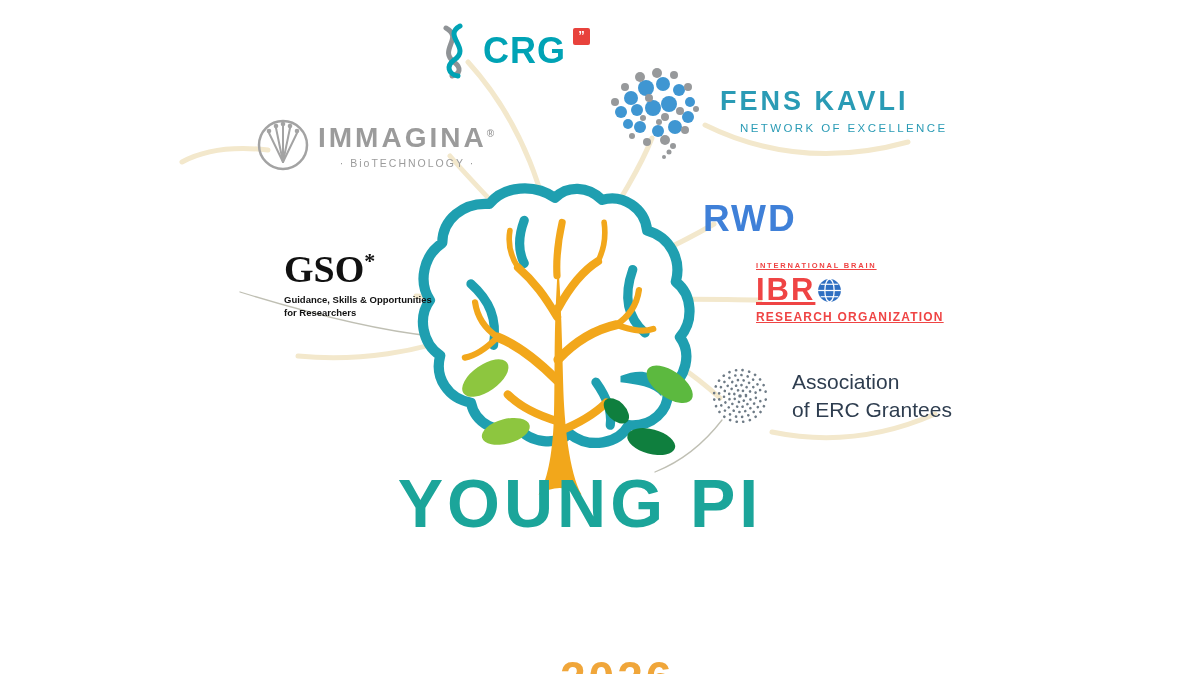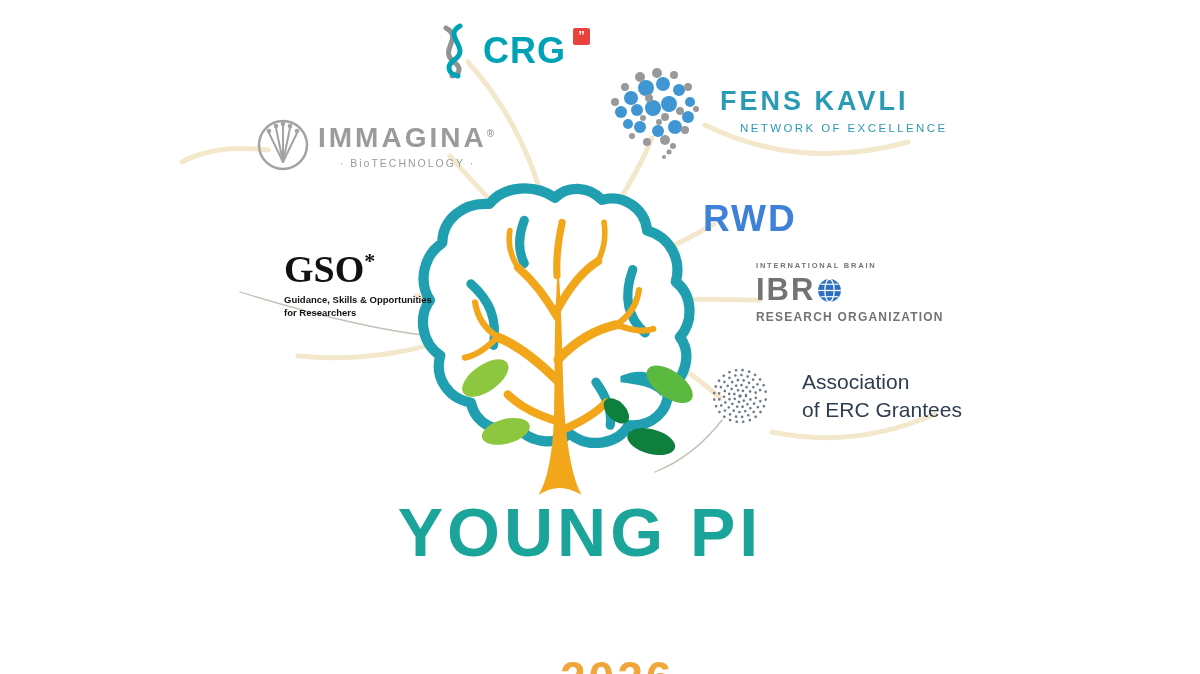--- a/index.html
+++ b/index.html
@@ -37,32 +37,32 @@
   
   .gso { left:284px; top:250px; color:#111111; z-index:2; }
   .gso-name { font-family:"Liberation Serif", serif; font-weight:bold; font-size:38px; line-height:1; }
   .gso-name sup { font-size:22px; }
   .gso-tag { font-size:9.5px; font-weight:bold; margin-top:5px; line-height:1.4; }
 
   
   .rwd { left:703px; top:198px; font-size:37px; font-weight:bold; letter-spacing:2px; color:#3f80d8; z-index:2; }
 
   
-  .ibro { left:756px; top:261px; color:#737373; z-index:2; }
+  .ibro { left:756px; top:261px; color:#ef4444; z-index:2;text-decoration:underline; }
   .ibro-top { font-size:7.5px; letter-spacing:1.8px; font-weight:bold; }
   .ibro-main { font-size:31px; font-weight:bold; letter-spacing:2px; display:flex; align-items:center; margin:2px 0; }
   .ibro-main svg { margin-left:1px; }
   .ibro-bottom { font-size:12px; letter-spacing:1.2px; font-weight:bold; }
 
   
-  .erc { left:708px; top:364px; display:flex; align-items:center; gap:30px; z-index:2; }
+  .erc { left:708px; top:364px; display:flex; align-items:center; gap:20px; z-index:2; }
   .erc-text { font-size:21px; color:#2e3d4f; line-height:1.35; }
 
   
-  .title-l1 { position:absolute; left:330px; top:493px; width:500px; text-align:center;
+  .title-l1 { position:absolute; left:330px; top:464px; width:500px; text-align:center;
     font-size:68px; font-weight:bold; letter-spacing:4px; color:#1ba59a; z-index:2; }
   .title-l2 { position:absolute; left:330px; top:560px; width:500px; text-align:center;
     font-size:56px; font-weight:bold; letter-spacing:4px; color:#2b9147; z-index:2; }
   .title-year { position:absolute; left:560px; top:651px; width:210px; text-align:left;
     font-size:46px; font-weight:bold; letter-spacing:3px; color:#f0a63a; z-index:2; }
 </style>
 </head>
 <body>
 
 <div class="canvas">

